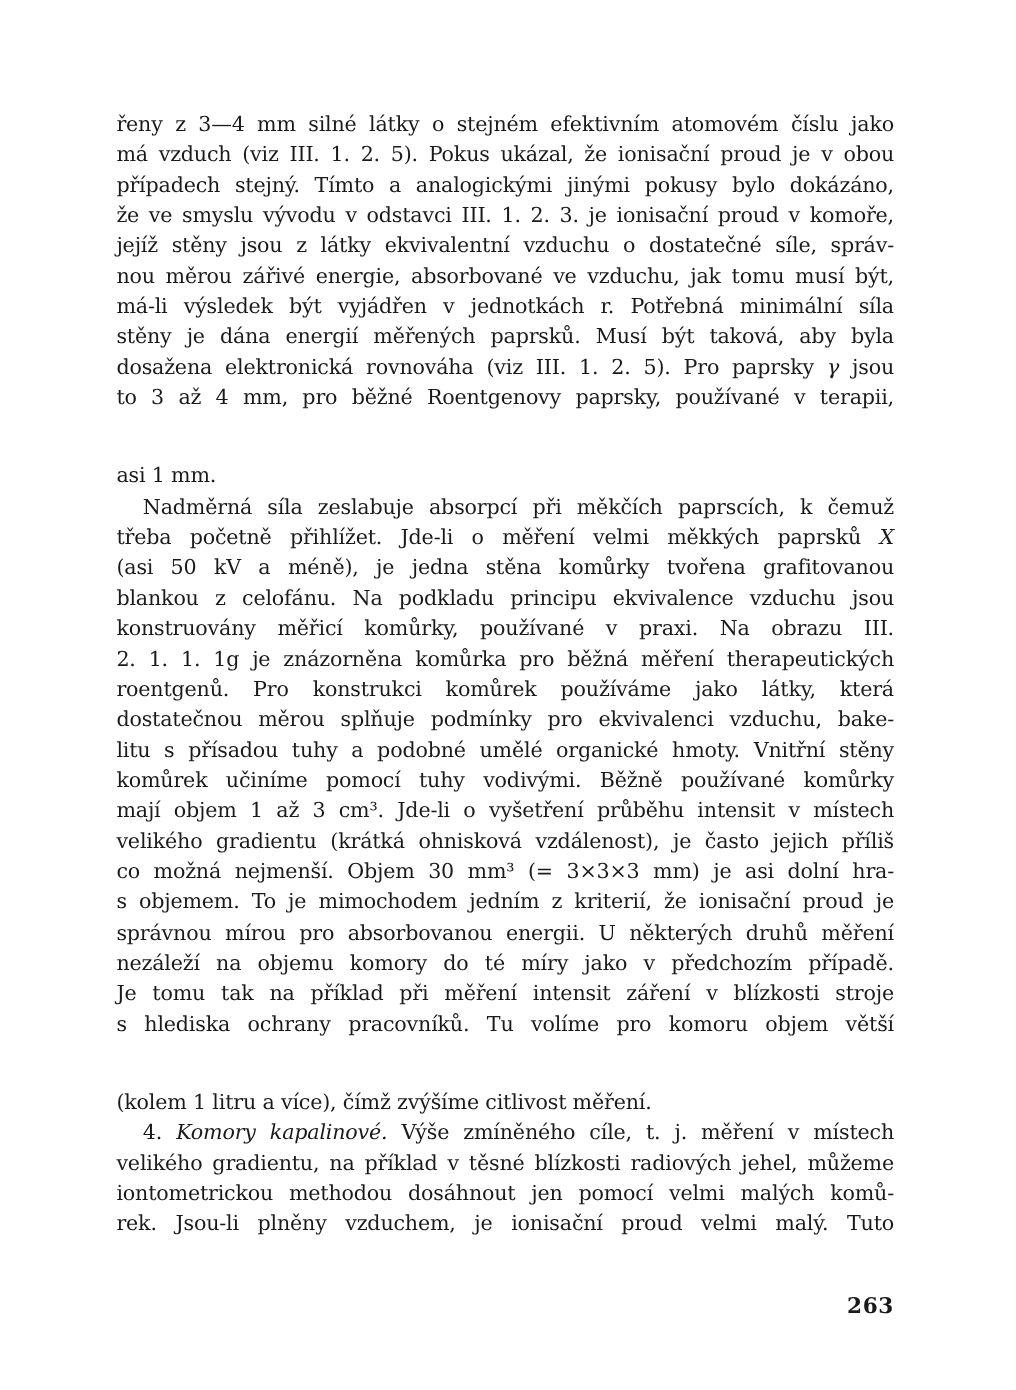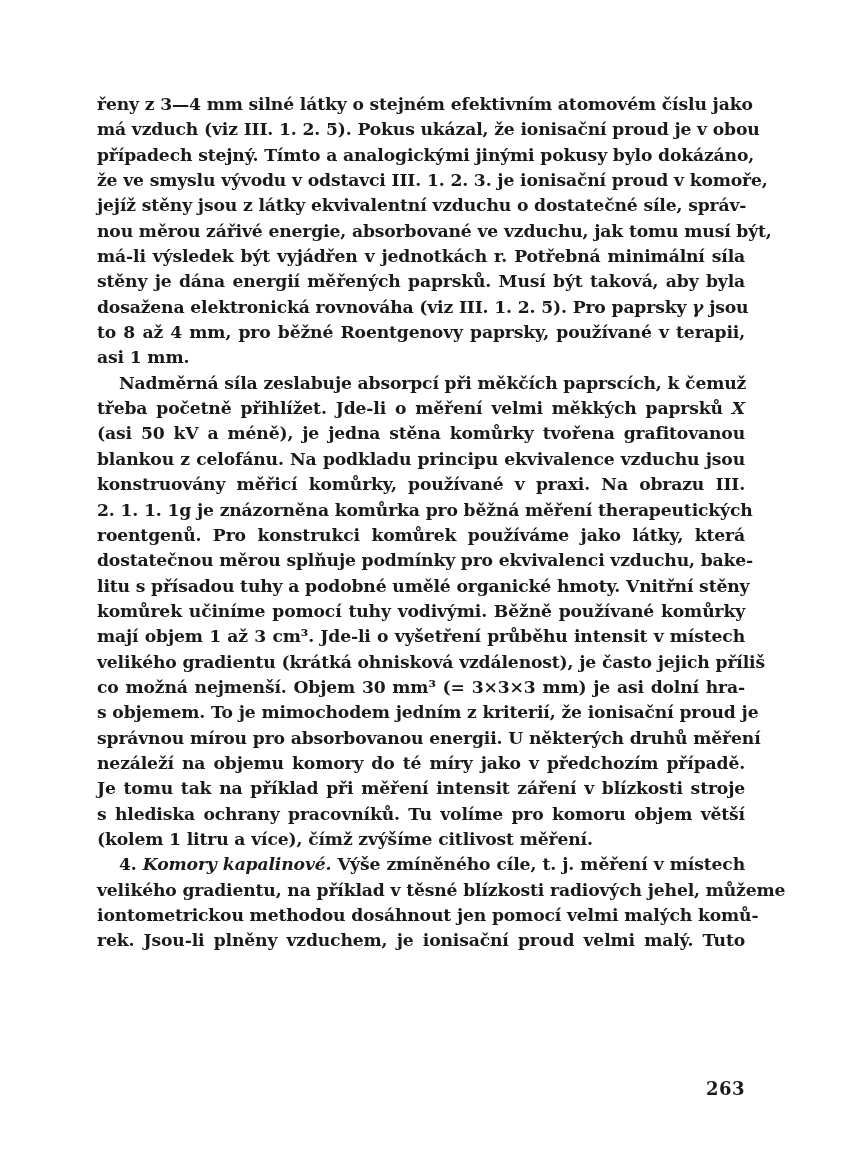--- a/index.html
+++ b/index.html
@@ -23,24 +23,24 @@
   }
   .line {
     display: block;
     height: 25.35px;
     line-height: 25.35px;
     font-size: 17.2px;
     white-space: nowrap;
     text-align: justify;
     text-align-last: justify;
     letter-spacing: -0.15px;
-    font-weight: bold;
   }
   .line.last {
     text-align-last: left;
+    margin-top: 40px;
   }
   .line.indent {
     padding-left: 22px;
   }
   .page-number {
     position: absolute;
     right: 102px;
     top: 1078px;
     font-size: 18px;
     font-weight: bold;
@@ -55,21 +55,21 @@
   <div>
     <span class="line">řeny z 3—4 mm silné látky o stejném efektivním atomovém číslu jako</span>
     <span class="line">má vzduch (viz III. 1. 2. 5). Pokus ukázal, že ionisační proud je v obou</span>
     <span class="line">případech stejný. Tímto a analogickými jinými pokusy bylo dokázáno,</span>
     <span class="line">že ve smyslu vývodu v odstavci III. 1. 2. 3. je ionisační proud v komoře,</span>
     <span class="line">jejíž stěny jsou z látky ekvivalentní vzduchu o dostatečné síle, sprá­v-</span>
     <span class="line">nou měrou zářivé energie, absorbované ve vzduchu, jak tomu musí být,</span>
     <span class="line">má-li výsledek být vyjádřen v jednotkách r. Potřebná minimální síla</span>
     <span class="line">stěny je dána energií měřených paprsků. Musí být taková, aby byla</span>
     <span class="line">dosažena elektronická rovnováha (viz III. 1. 2. 5). Pro paprsky <i>γ</i> jsou</span>
-    <span class="line">to 8 až 4 mm, pro běžné Roentgenovy paprsky, používané v terapii,</span>
+    <span class="line">to 3 až 4 mm, pro běžné Roentgenovy paprsky, používané v terapii,</span>
     <span class="line last">asi 1 mm.</span>
   </div>
 
   <div>
     <span class="line indent">Nadměrná síla zeslabuje absorpcí při měkčích paprscích, k čemuž</span>
     <span class="line">třeba početně přihlížet. Jde-li o měření velmi měkkých paprsků <i>X</i></span>
     <span class="line">(asi 50 kV a méně), je jedna stěna komůrky tvořena grafitovanou</span>
     <span class="line">blankou z celofánu. Na podkladu principu ekvivalence vzduchu jsou</span>
     <span class="line">konstruovány měřicí komůrky, používané v praxi. Na obrazu III.</span>
     <span class="line">2. 1. 1. 1g je znázorněna komůrka pro běžná měření therapeutických</span>

